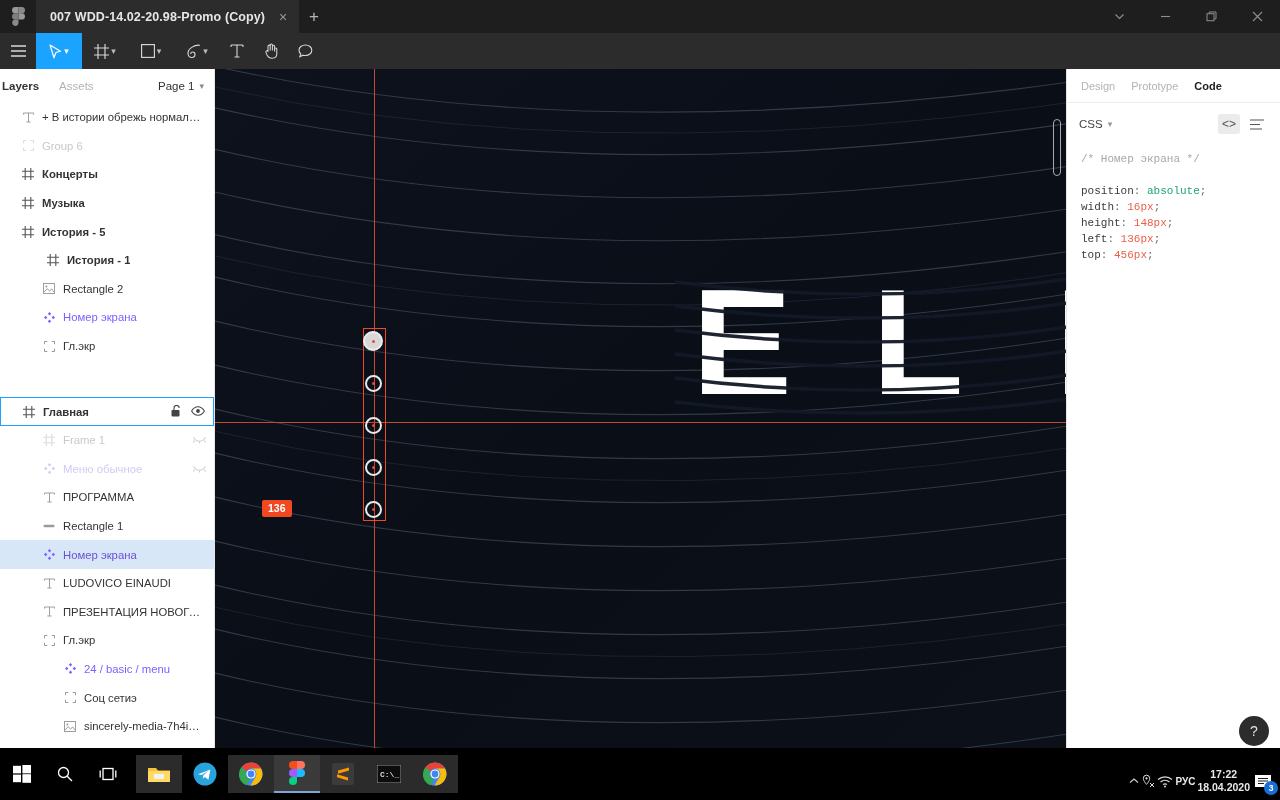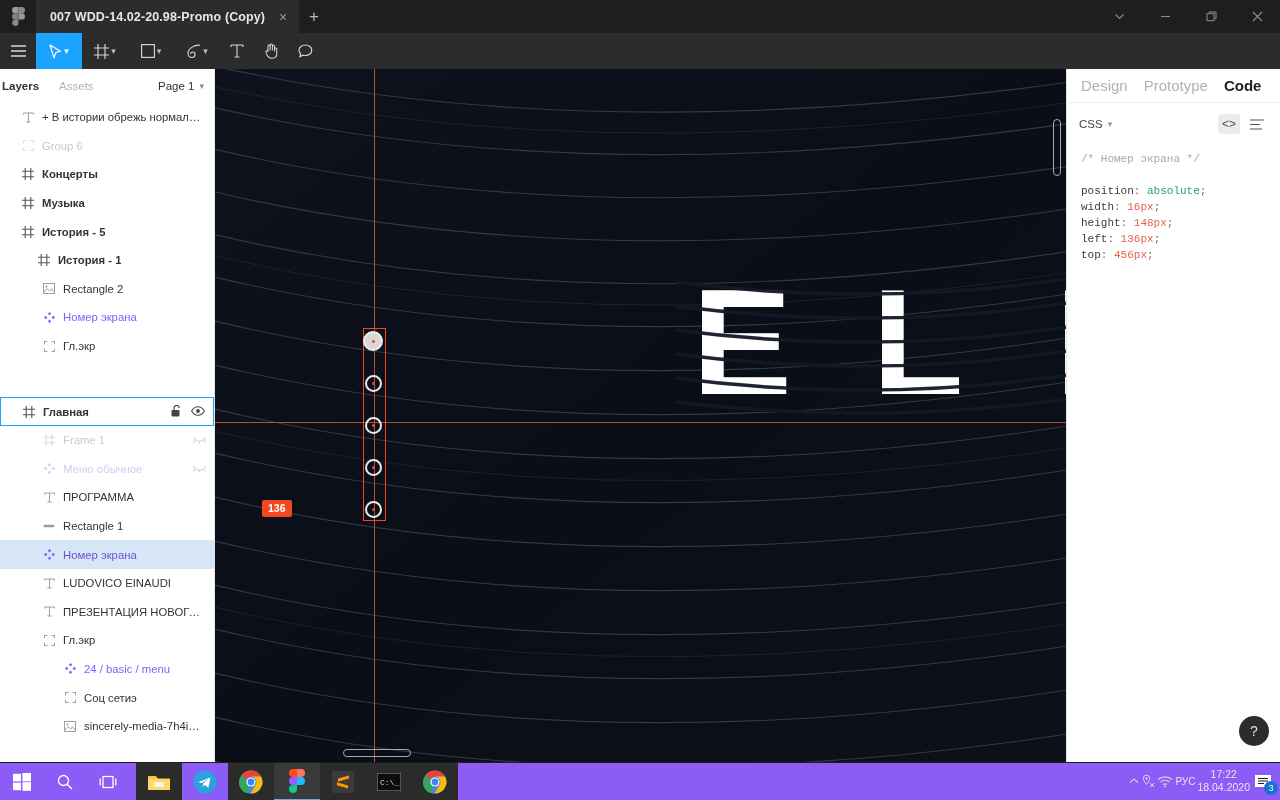--- a/index.html
+++ b/index.html
@@ -154,21 +154,21 @@
     border: 1px solid #a9a9a9; border-radius: 5px;
   }
 
   
   .right-panel {
     position: absolute; left: 1066px; top: 69px; width: 214px; height: 693px;
     background: #ffffff; border-left: 1px solid #e5e5e5;
   }
   .rp-tabs {
     height: 34px; display: flex; align-items: center; padding: 16px 14px; gap: 16px;
-    font-size: 15px; border-bottom: 1px solid #ececec;
+    font-size: 11px; border-bottom: 1px solid #ececec;
   }
   .rp-tab { color: #b3b3b3; cursor: pointer; }
   .rp-tab.active { color: #222; font-weight: 700; }
   .rp-lang-row {
     height: 42px; display: flex; align-items: center; padding: 0 12px; position: relative;
   }
   .rp-lang { display: flex; align-items: center; gap: 5px; font-size: 11.5px; color: #444; cursor: pointer; }
   .rp-lang .caret { color: #999; font-size: 9px; }
   .rp-lang-actions { margin-left: auto; display: flex; align-items: center; gap: 6px; }
   .rp-ico-btn {
@@ -186,22 +186,22 @@
   .punc { color: #6b6b6b; }
   .code-line { white-space: pre; }
   .help-btn {
     position: absolute; right: 11px; bottom: 16px; width: 30px; height: 30px; border-radius: 50%;
     background: #2c2c2c; color: #e0e0e0; font-size: 14px; display: flex; align-items: center;
     justify-content: center; cursor: pointer;
   }
 
   
   .taskbar {
-    position: absolute; left: 0; bottom: 0; width: 1280px; height: 37px;
-    background: #8b5cf6; display: flex; align-items: center;
+    position: absolute; left: 0; bottom: 0; width: 1280px; height: 52px;
+    background: #000000; display: flex; align-items: center; font-weight: bold;
   }
   .tb-item {
     height: 38px; display: flex; align-items: center; justify-content: center; cursor: pointer;
     position: relative;
   }
   .tb-start { width: 44px; }
   .tb-search { width: 42px; }
   .tb-taskview { width: 44px; }
   .tb-app { width: 46px; }
   .tb-app.run { background: #2b2b2b; }
@@ -403,21 +403,21 @@
           <span class="lbl">Музыка</span>
         </div>
         <div class="layer-row bold-lbl" style="padding-left: 20px;">
           <span class="ico">
             <svg width="12" height="12" viewBox="0 0 12 12">
               <path d="M3.2 0v12M8.8 0v12M0 3.2h12M0 8.8h12" stroke="#555" stroke-width="1.1"></path>
             </svg>
           </span>
           <span class="lbl">История - 5</span>
         </div>
-        <div class="layer-row bold-lbl" style="padding-left: 36px;">
+        <div class="layer-row bold-lbl" style="padding-left: 36px; margin-left: 9px;">
           <span class="ico">
             <svg width="12" height="12" viewBox="0 0 12 12">
               <path d="M3.2 0v12M8.8 0v12M0 3.2h12M0 8.8h12" stroke="#555" stroke-width="1.1"></path>
             </svg>
           </span>
           <span class="lbl">История - 1</span>
         </div>
         <div class="layer-row" style="padding-left: 41px;">
           <span class="ico">
             <svg width="12" height="11" viewBox="0 0 12 11">

